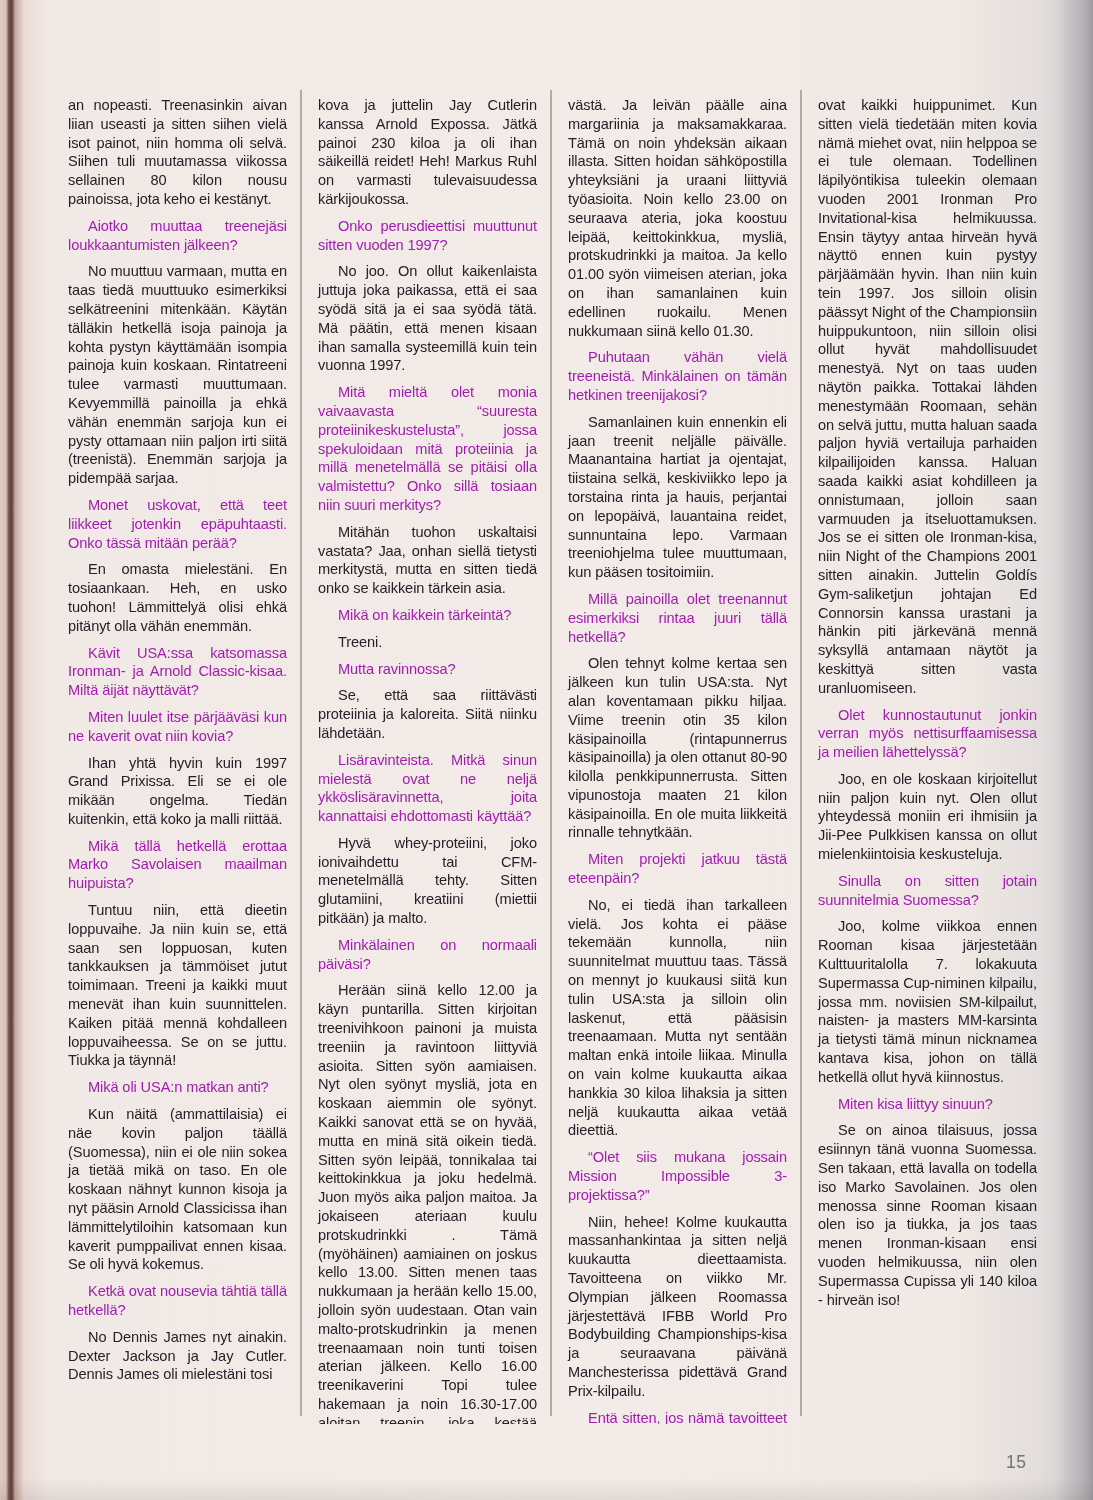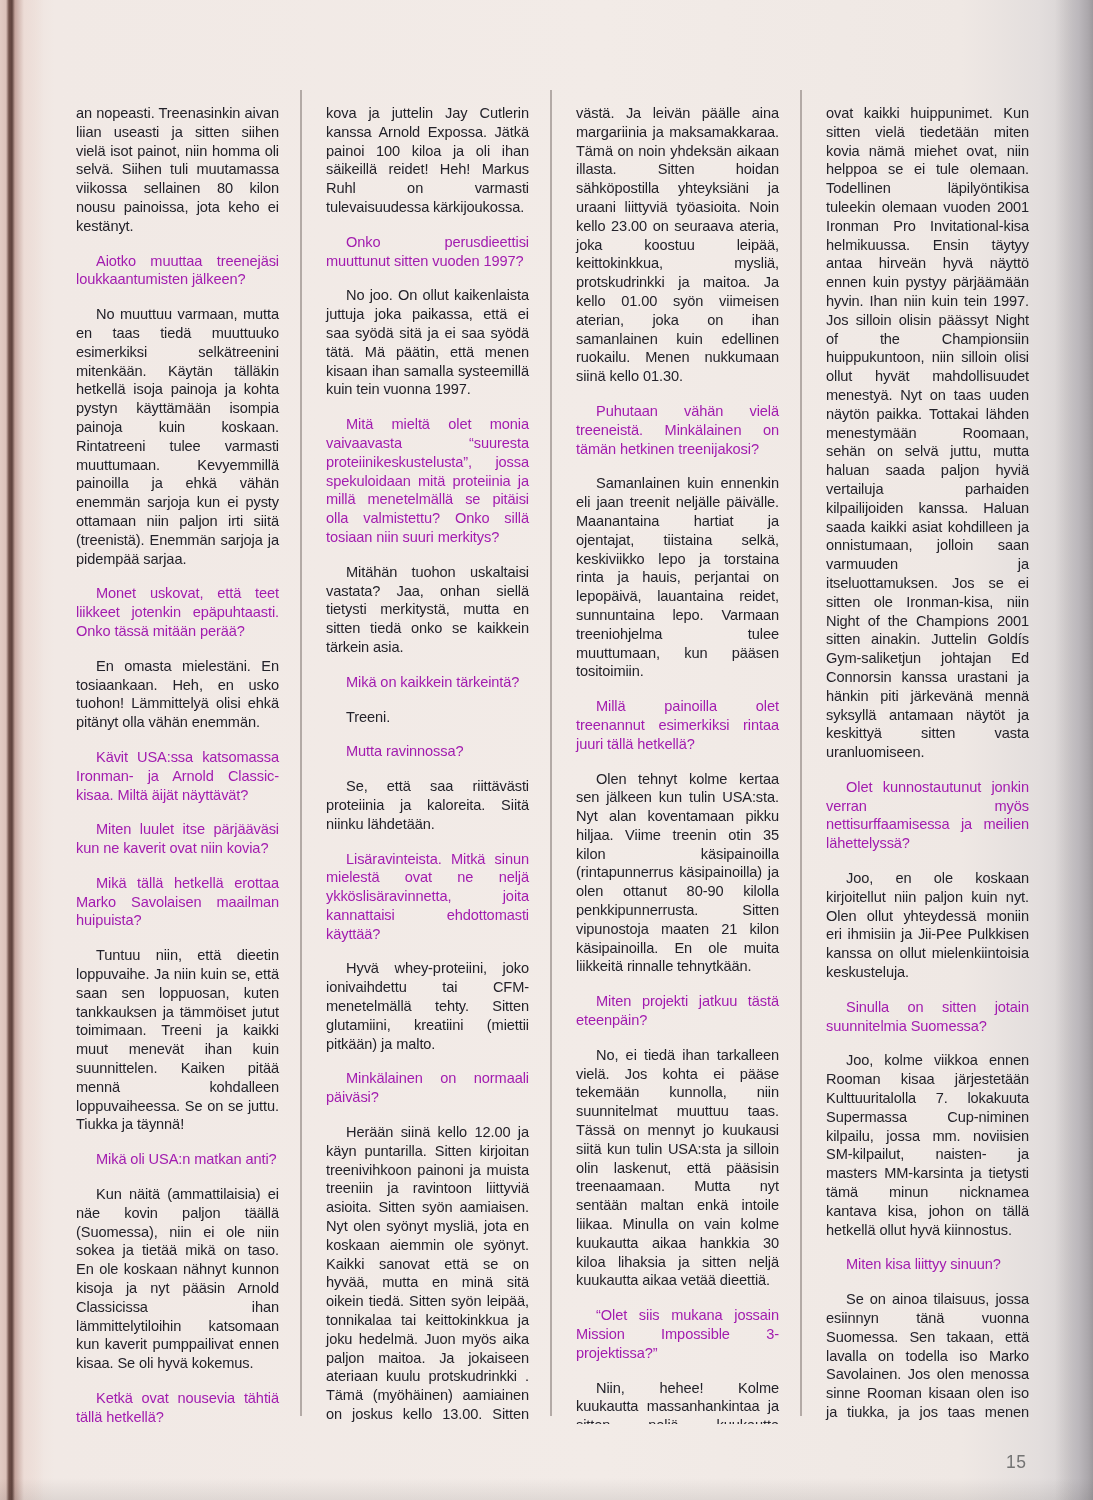--- a/index.html
+++ b/index.html
@@ -23,21 +23,21 @@
   }
   .columns{position:absolute;left:0;top:88px;width:1093px;height:1340px;}
   .column{
     position:absolute;top:0;width:235px;height:1336px;overflow:hidden;
     font-size:14.6px;line-height:18.8px;text-align:justify;letter-spacing:-0.1px;
   }
   .column.c1{left:60px;}
   .column.c2{left:310px;}
   .column.c3{left:560px;}
   .column.c4{left:810px;}
-  .column p{margin:16px;text-indent:20px;}
+  .column p{margin:8px;text-indent:20px;}
   .column p.cont{text-indent:0;}
   .column p.q{font-weight:400;color:#a21caf;}
   .col-rule{
     position:absolute;top:2px;width:1.5px;height:1326px;background:#b3aaa6;
   }
   .col-rule.r1{left:300px;}
   .col-rule.r2{left:550px;}
   .col-rule.r3{left:800px;}
   .endbox{
     float:right;width:12px;height:12px;margin-top:4px;
@@ -60,29 +60,30 @@
   <div class="col-rule r2"></div>
   <div class="col-rule r3"></div>
 <div class="column c1">
       <p class="a cont">an nopeasti. Treenasinkin aivan liian useasti ja sitten siihen vielä isot painot, niin homma oli selvä. Siihen tuli muutamassa viikossa sellainen 80 kilon nousu painoissa, jota keho ei kestänyt.</p>
       <p class="q">Aiotko muuttaa treenejäsi loukkaantumisten jälkeen?</p>
       <p class="a">No muuttuu varmaan, mutta en taas tiedä muuttuuko esimerkiksi selkätreenini mitenkään. Käytän tälläkin hetkellä isoja painoja ja kohta pystyn käyttämään isompia painoja kuin koskaan. Rintatreeni tulee varmasti muuttumaan. Kevyemmillä painoilla ja ehkä vähän enemmän sarjoja kun ei pysty ottamaan niin paljon irti siitä (treenistä). Enemmän sarjoja ja pidempää sarjaa.</p>
       <p class="q">Monet uskovat, että teet liikkeet jotenkin epäpuhtaasti. Onko tässä mitään perää?</p>
       <p class="a">En omasta mielestäni. En tosiaankaan. Heh, en usko tuohon! Lämmittelyä olisi ehkä pitänyt olla vähän enemmän.</p>
       <p class="q">Kävit USA:ssa katsomassa Ironman- ja Arnold Classic-kisaa. Miltä äijät näyttävät?</p>
       <p class="q">Miten luulet itse pärjääväsi kun ne kaverit ovat niin kovia?</p>
+      <p class="a">Ihan yhtä hyvin kuin 1997 Grand Prixissa. Eli se ei ole mikään ongelma. Tiedän kuitenkin, että koko ja malli riittää.</p>
       <p class="q">Mikä tällä hetkellä erottaa Marko Savolaisen maailman huipuista?</p>
       <p class="a">Tuntuu niin, että dieetin loppuvaihe. Ja niin kuin se, että saan sen loppuosan, kuten tankkauksen ja tämmöiset jutut toimimaan. Treeni ja kaikki muut menevät ihan kuin suunnittelen. Kaiken pitää mennä kohdalleen loppuvaiheessa. Se on se juttu. Tiukka ja täynnä!</p>
       <p class="q">Mikä oli USA:n matkan anti?</p>
       <p class="a">Kun näitä (ammattilaisia) ei näe kovin paljon täällä (Suomessa), niin ei ole niin sokea ja tietää mikä on taso. En ole koskaan nähnyt kunnon kisoja ja nyt pääsin Arnold Classicissa ihan lämmittelytiloihin katsomaan kun kaverit pumppailivat ennen kisaa. Se oli hyvä kokemus.</p>
       <p class="q">Ketkä ovat nousevia tähtiä tällä hetkellä?</p>
       <p class="a">No Dennis James nyt ainakin. Dexter Jackson ja Jay Cutler. Dennis James oli mielestäni tosi</p>
     </div>
     <div class="column c2">
-      <p class="a cont">kova ja juttelin Jay Cutlerin kanssa Arnold Expossa. Jätkä painoi 100 kiloa ja oli ihan säikeillä reidet! Heh! Markus Ruhl on varmasti tulevaisuudessa kärkijoukossa.</p>
+      <p class="a cont">kova ja juttelin Jay Cutlerin kanssa Arnold Expossa. Jätkä painoi 230 kiloa ja oli ihan säikeillä reidet! Heh! Markus Ruhl on varmasti tulevaisuudessa kärkijoukossa.</p>
       <p class="q">Onko perusdieettisi muuttunut sitten vuoden 1997?</p>
       <p class="a">No joo. On ollut kaikenlaista juttuja joka paikassa, että ei saa syödä sitä ja ei saa syödä tätä. Mä päätin, että menen kisaan ihan samalla systeemillä kuin tein vuonna 1997.</p>
       <p class="q">Mitä mieltä olet monia vaivaavasta “suuresta proteiinikeskustelusta”, jossa spekuloidaan mitä proteiinia ja millä menetelmällä se pitäisi olla valmistettu? Onko sillä tosiaan niin suuri merkitys?</p>
       <p class="a">Mitähän tuohon uskaltaisi vastata? Jaa, onhan siellä tietysti merkitystä, mutta en sitten tiedä onko se kaikkein tärkein asia.</p>
       <p class="q">Mikä on kaikkein tärkeintä?</p>
       <p class="a">Treeni.</p>
       <p class="q">Mutta ravinnossa?</p>
       <p class="a">Se, että saa riittävästi proteiinia ja kaloreita. Siitä niinku lähdetään.</p>
       <p class="q">Lisäravinteista. Mitkä sinun mielestä ovat ne neljä ykköslisäravinnetta, joita kannattaisi ehdottomasti käyttää?</p>
       <p class="a">Hyvä whey-proteiini, joko ionivaihdettu tai CFM-menetelmällä tehty. Sitten glutamiini, kreatiini (miettii pitkään) ja malto.</p>

